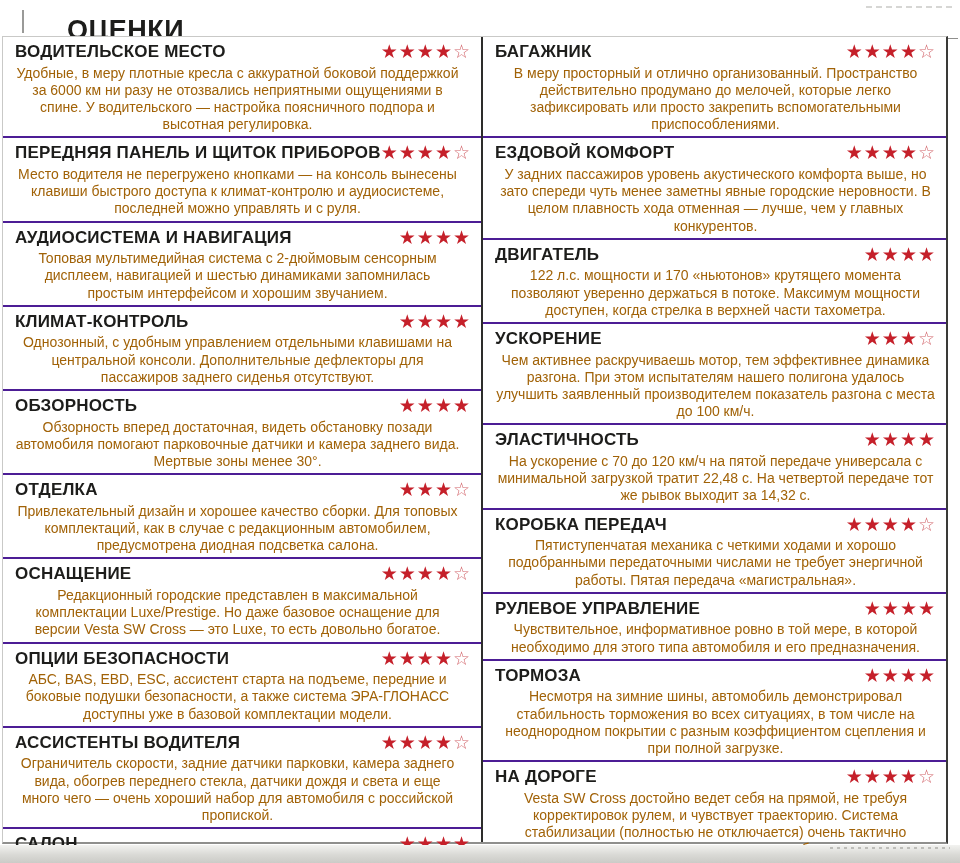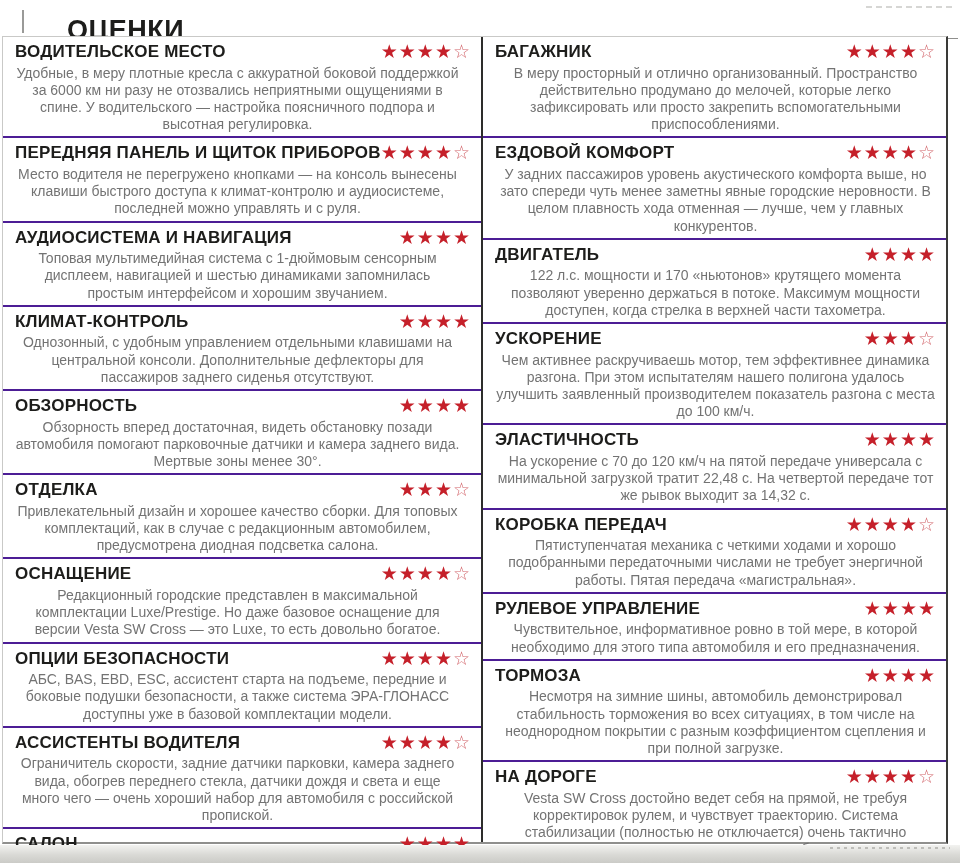--- a/index.html
+++ b/index.html
@@ -45,21 +45,21 @@
   .sec-head{display:flex;justify-content:space-between;align-items:flex-start;}
   .sec-title{
     margin:0;font-size:17px;font-weight:800;letter-spacing:.2px;
     color:#1d1d1b;line-height:1.15;white-space:nowrap;
   }
   .stars{white-space:nowrap;font-size:19px;line-height:1;letter-spacing:1px;margin-top:0;}
   .st{display:inline-block;}
   .st.f{color:#c5202a;}
   .st.o{color:#d2656b;}
   .sec-body{
-    margin:3px 0 0;font-size:14px;line-height:1.23;color:#737373;
+    margin:3px 0 0;font-size:14px;line-height:1.23;color:#a16207;
     max-width:445px;
   }
   
   .page-bottom{
     position:absolute;left:0;right:0;bottom:0;height:18px;
     background:linear-gradient(180deg,#f2f2f0 0%,#d9d9d5 55%,#cbcbc7 100%);
   }
   .bottom-dots{
     position:absolute;right:10px;bottom:14px;width:120px;height:2px;
     background:repeating-linear-gradient(90deg,#bdbdb9 0 3px,transparent 3px 7px);
@@ -91,21 +91,21 @@
       <div class="stars"><span class="st f">★</span><span class="st f">★</span><span class="st f">★</span><span class="st f">★</span><span class="st o">☆</span></div>
     </div>
     <p class="sec-body">Место водителя не перегружено кнопками — на консоль вынесены клавиши быстрого доступа к климат-контролю и аудиосистеме, последней можно управлять и с руля.</p>
   </section>
 
   <section class="rating-section">
     <div class="sec-head">
       <h2 class="sec-title">АУДИОСИСТЕМА И НАВИГАЦИЯ</h2>
       <div class="stars"><span class="st f">★</span><span class="st f">★</span><span class="st f">★</span><span class="st f">★</span></div>
     </div>
-    <p class="sec-body">Топовая мультимедийная система с 1-дюймовым сенсорным дисплеем, навигацией и шестью динамиками запомнилась простым интерфейсом и хорошим звучанием.</p>
+    <p class="sec-body">Топовая мультимедийная система с 2-дюймовым сенсорным дисплеем, навигацией и шестью динамиками запомнилась простым интерфейсом и хорошим звучанием.</p>
   </section>
 
   <section class="rating-section">
     <div class="sec-head">
       <h2 class="sec-title">КЛИМАТ-КОНТРОЛЬ</h2>
       <div class="stars"><span class="st f">★</span><span class="st f">★</span><span class="st f">★</span><span class="st f">★</span></div>
     </div>
     <p class="sec-body">Однозонный, с удобным управлением отдельными клавишами на центральной консоли. Дополнительные дефлекторы для пассажиров заднего сиденья отсутствуют.</p>
   </section>
 

